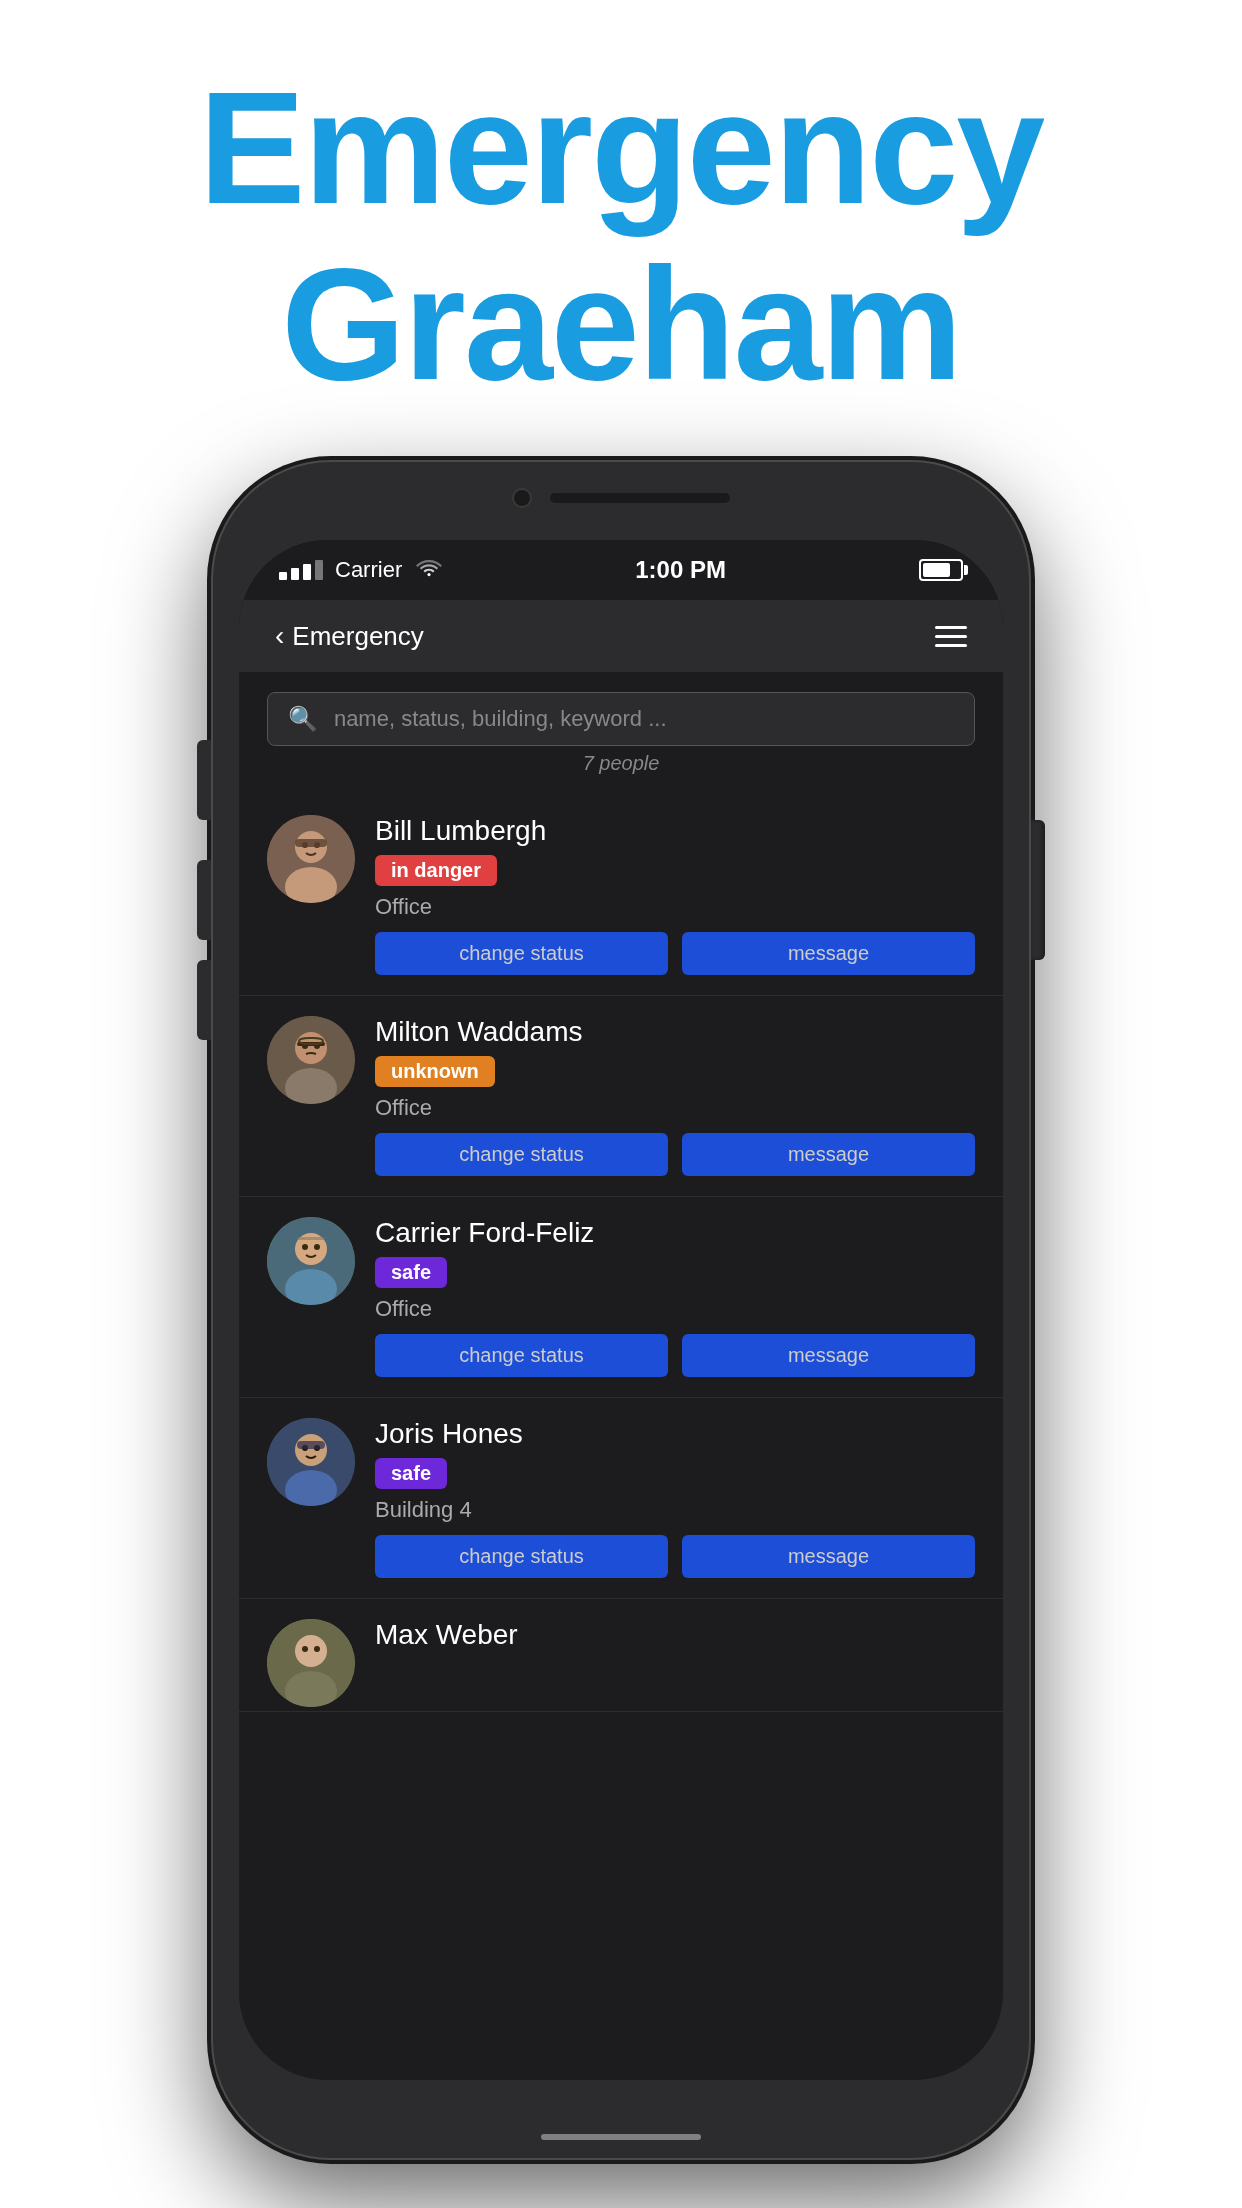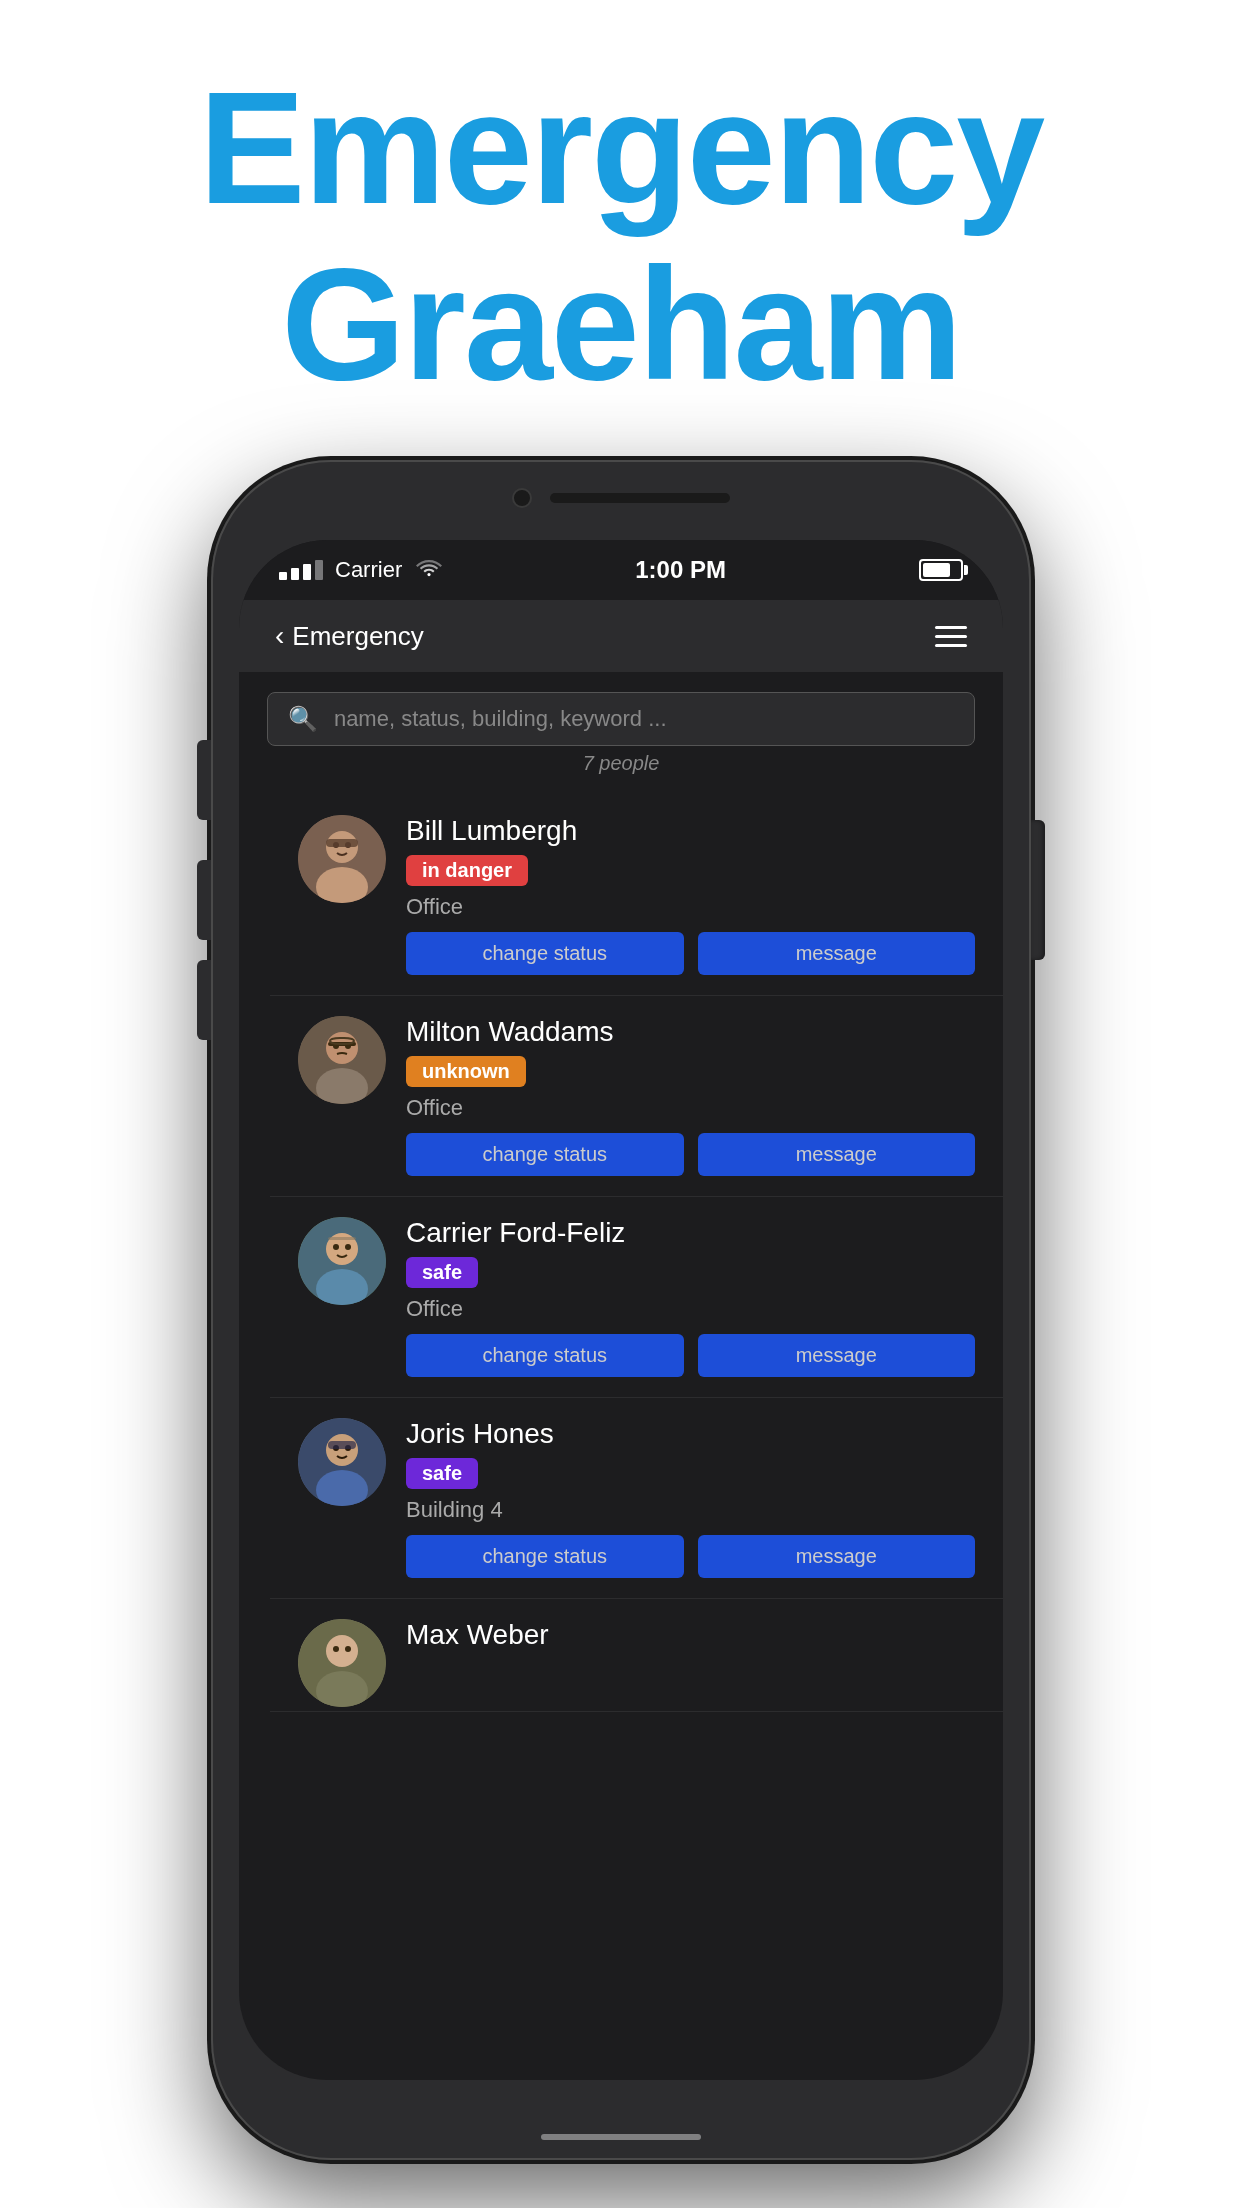--- a/index.html
+++ b/index.html
@@ -346,21 +346,20 @@
 
     .screen-content {
       display: flex;
       flex-direction: column;
       height: 100%;
     }
 
     .scrollable-area {
       flex: 1;
       overflow: hidden;
-      margin-left: 31px;
     }
 
     
     .wifi-svg {
       width: 26px;
       height: 20px;
     }
   </style>
 </head>
 <body>

